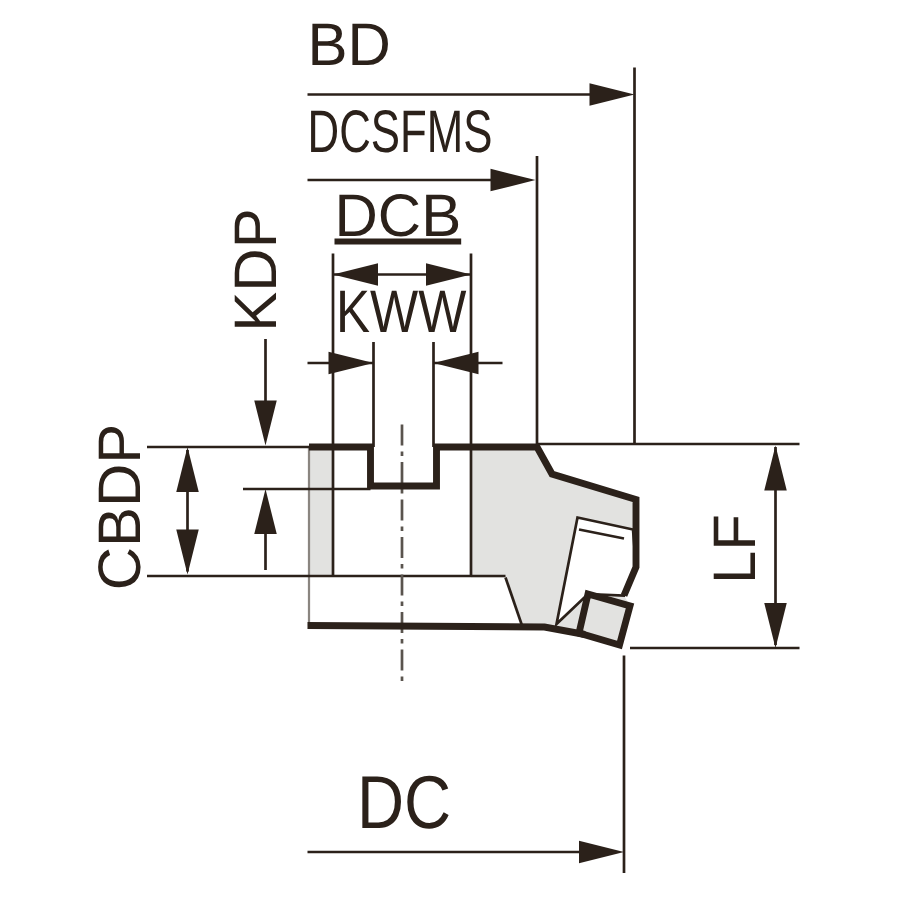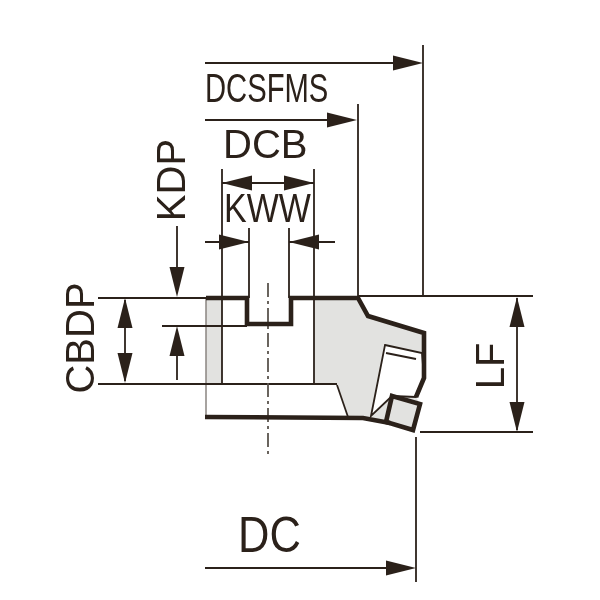--- a/index.html
+++ b/index.html
@@ -118,21 +118,22 @@
       <polygon class="arrow" points="517,432 509.5,402 524.5,402"></polygon>
     </g>
 
     <g>
       <line class="ln-fine" x1="205" y1="568" x2="391" y2="568"></line>
       <polygon class="arrow" points="416,568 386,560.5 386,575.5"></polygon>
       <line class="ln-fine" x1="416" y1="437" x2="416" y2="582"></line>
     </g>
   </svg>
 
+  <div class="lbl" style="left:205px;top:10px;">BD</div>
   <div class="lbl sx73" style="left:205px;top:68px;">DCSFMS</div>
-  <div class="lbl" style="left:223px;top:124px;">DCB</div>
+  <div class="lbl" style="left:223px;top:124px;text-decoration:underline;">DCB</div>
   <div class="lbl sx85" style="left:224px;top:188px;">KWW</div>
   <div class="lbl-rot" style="left:171px;top:180px;">KDP</div>
   <div class="lbl-rot" style="left:80px;top:338px;">CBDP</div>
   <div class="lbl-rot" style="left:490px;top:366px;">LF</div>
   <div class="lbl lbl-dc" style="left:238px;top:510px;">DC</div>
 
 </div>
 
 </body></html>

